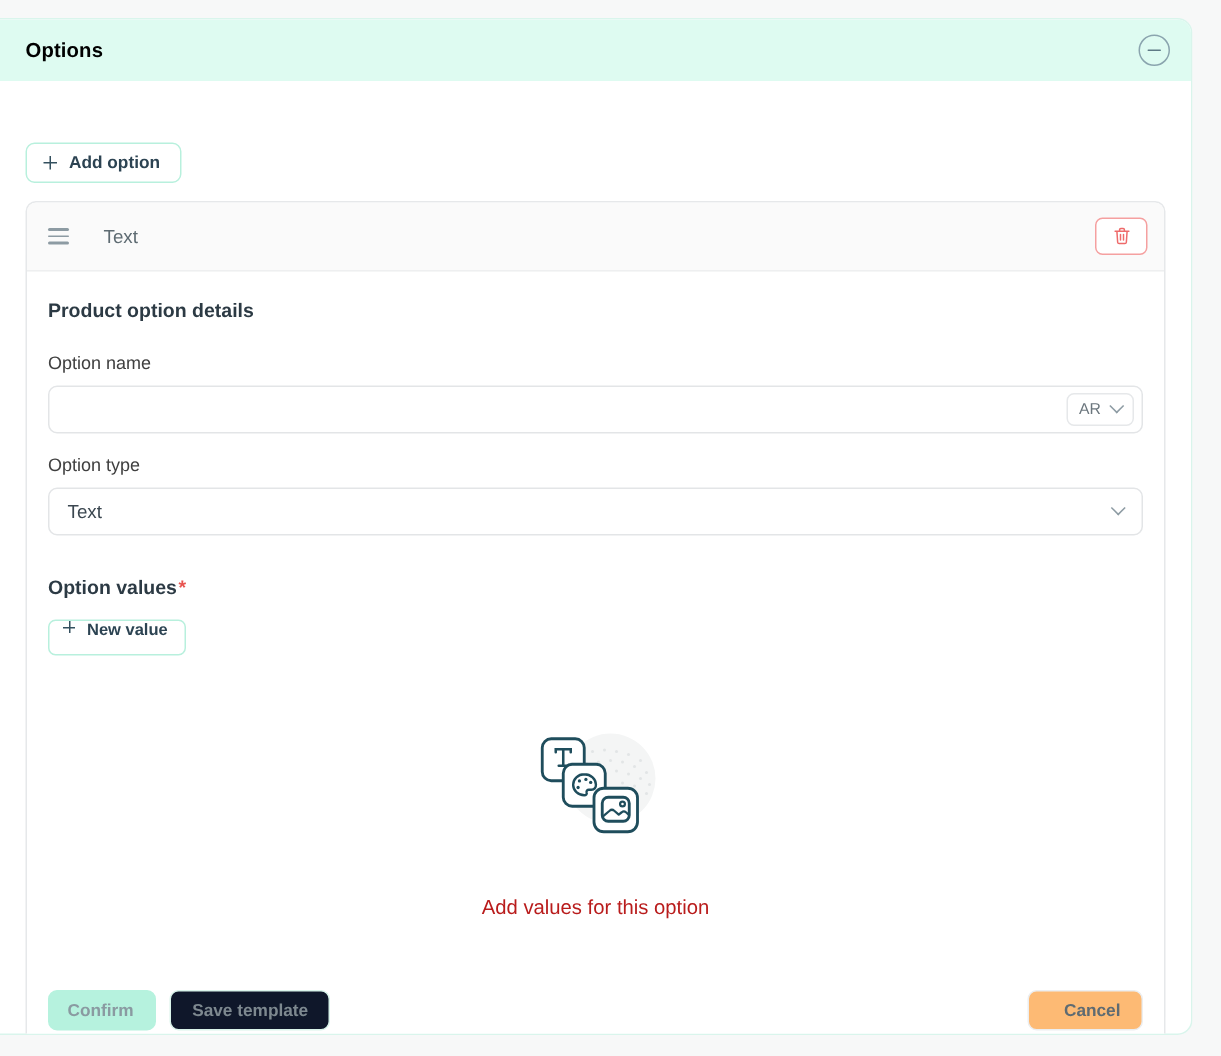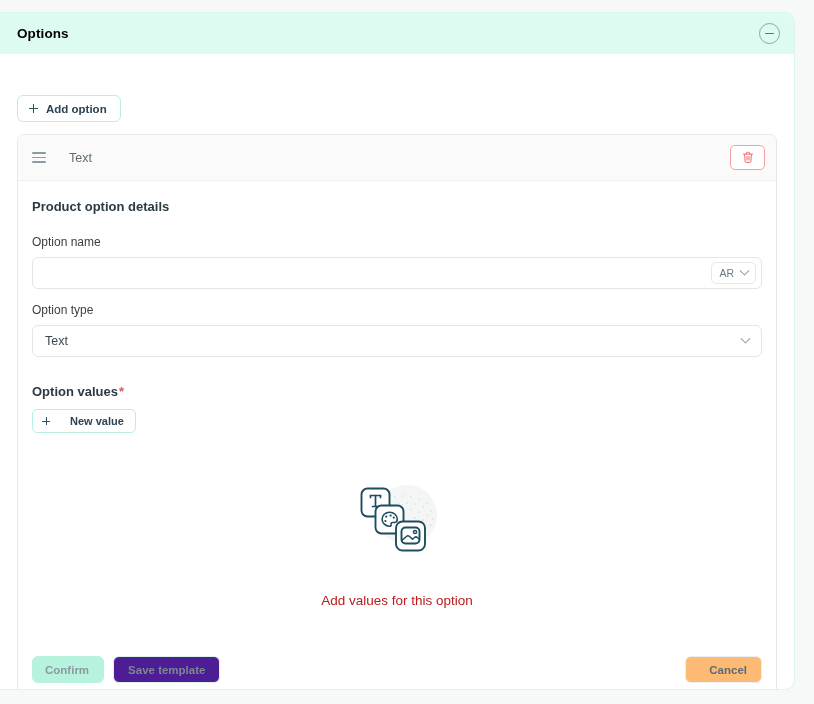--- a/index.html
+++ b/index.html
@@ -232,22 +232,21 @@
   
   .values-title {
     font-size: 13px;
     font-weight: bold;
     color: #2c3a44;
     margin: 27px 0 10px 0;
   }
   .req { color: #e8534f; font-size: 13px; margin-left: 1px; }
   .new-value-btn {
     display: inline-flex;
-    align-items: center;
-    gap: 20px;
+    gap: 8px;
     height: 24px;
     padding: 0 11px 0 9px;
     background: #ffffff;
     border: 1px solid #b8f0dd;
     border-radius: 5px;
     font-size: 11px;
     font-weight: bold;
     color: #2c4352;
     cursor: pointer;
     font-family: "Liberation Sans", sans-serif;
@@ -289,21 +288,21 @@
     border: 1px solid transparent;
     padding: 0 14px;
   }
   .btn-confirm {
     background: #b6f2de;
     color: #8a9aa1;
     border-color: #b6f2de;
     padding-left: 12px;
   }
   .btn-save-template {
-    background: #4c1d95;
+    background: #0f172a;
     color: #7d888f;
     border-color: #daf4ea;
     margin-left: 9px;
   }
   .btn-cancel {
     background: #fdba74;
     color: #5e6b72;
     border-color: #eceef0;
     margin-left: auto;
     padding-left: 23px;

